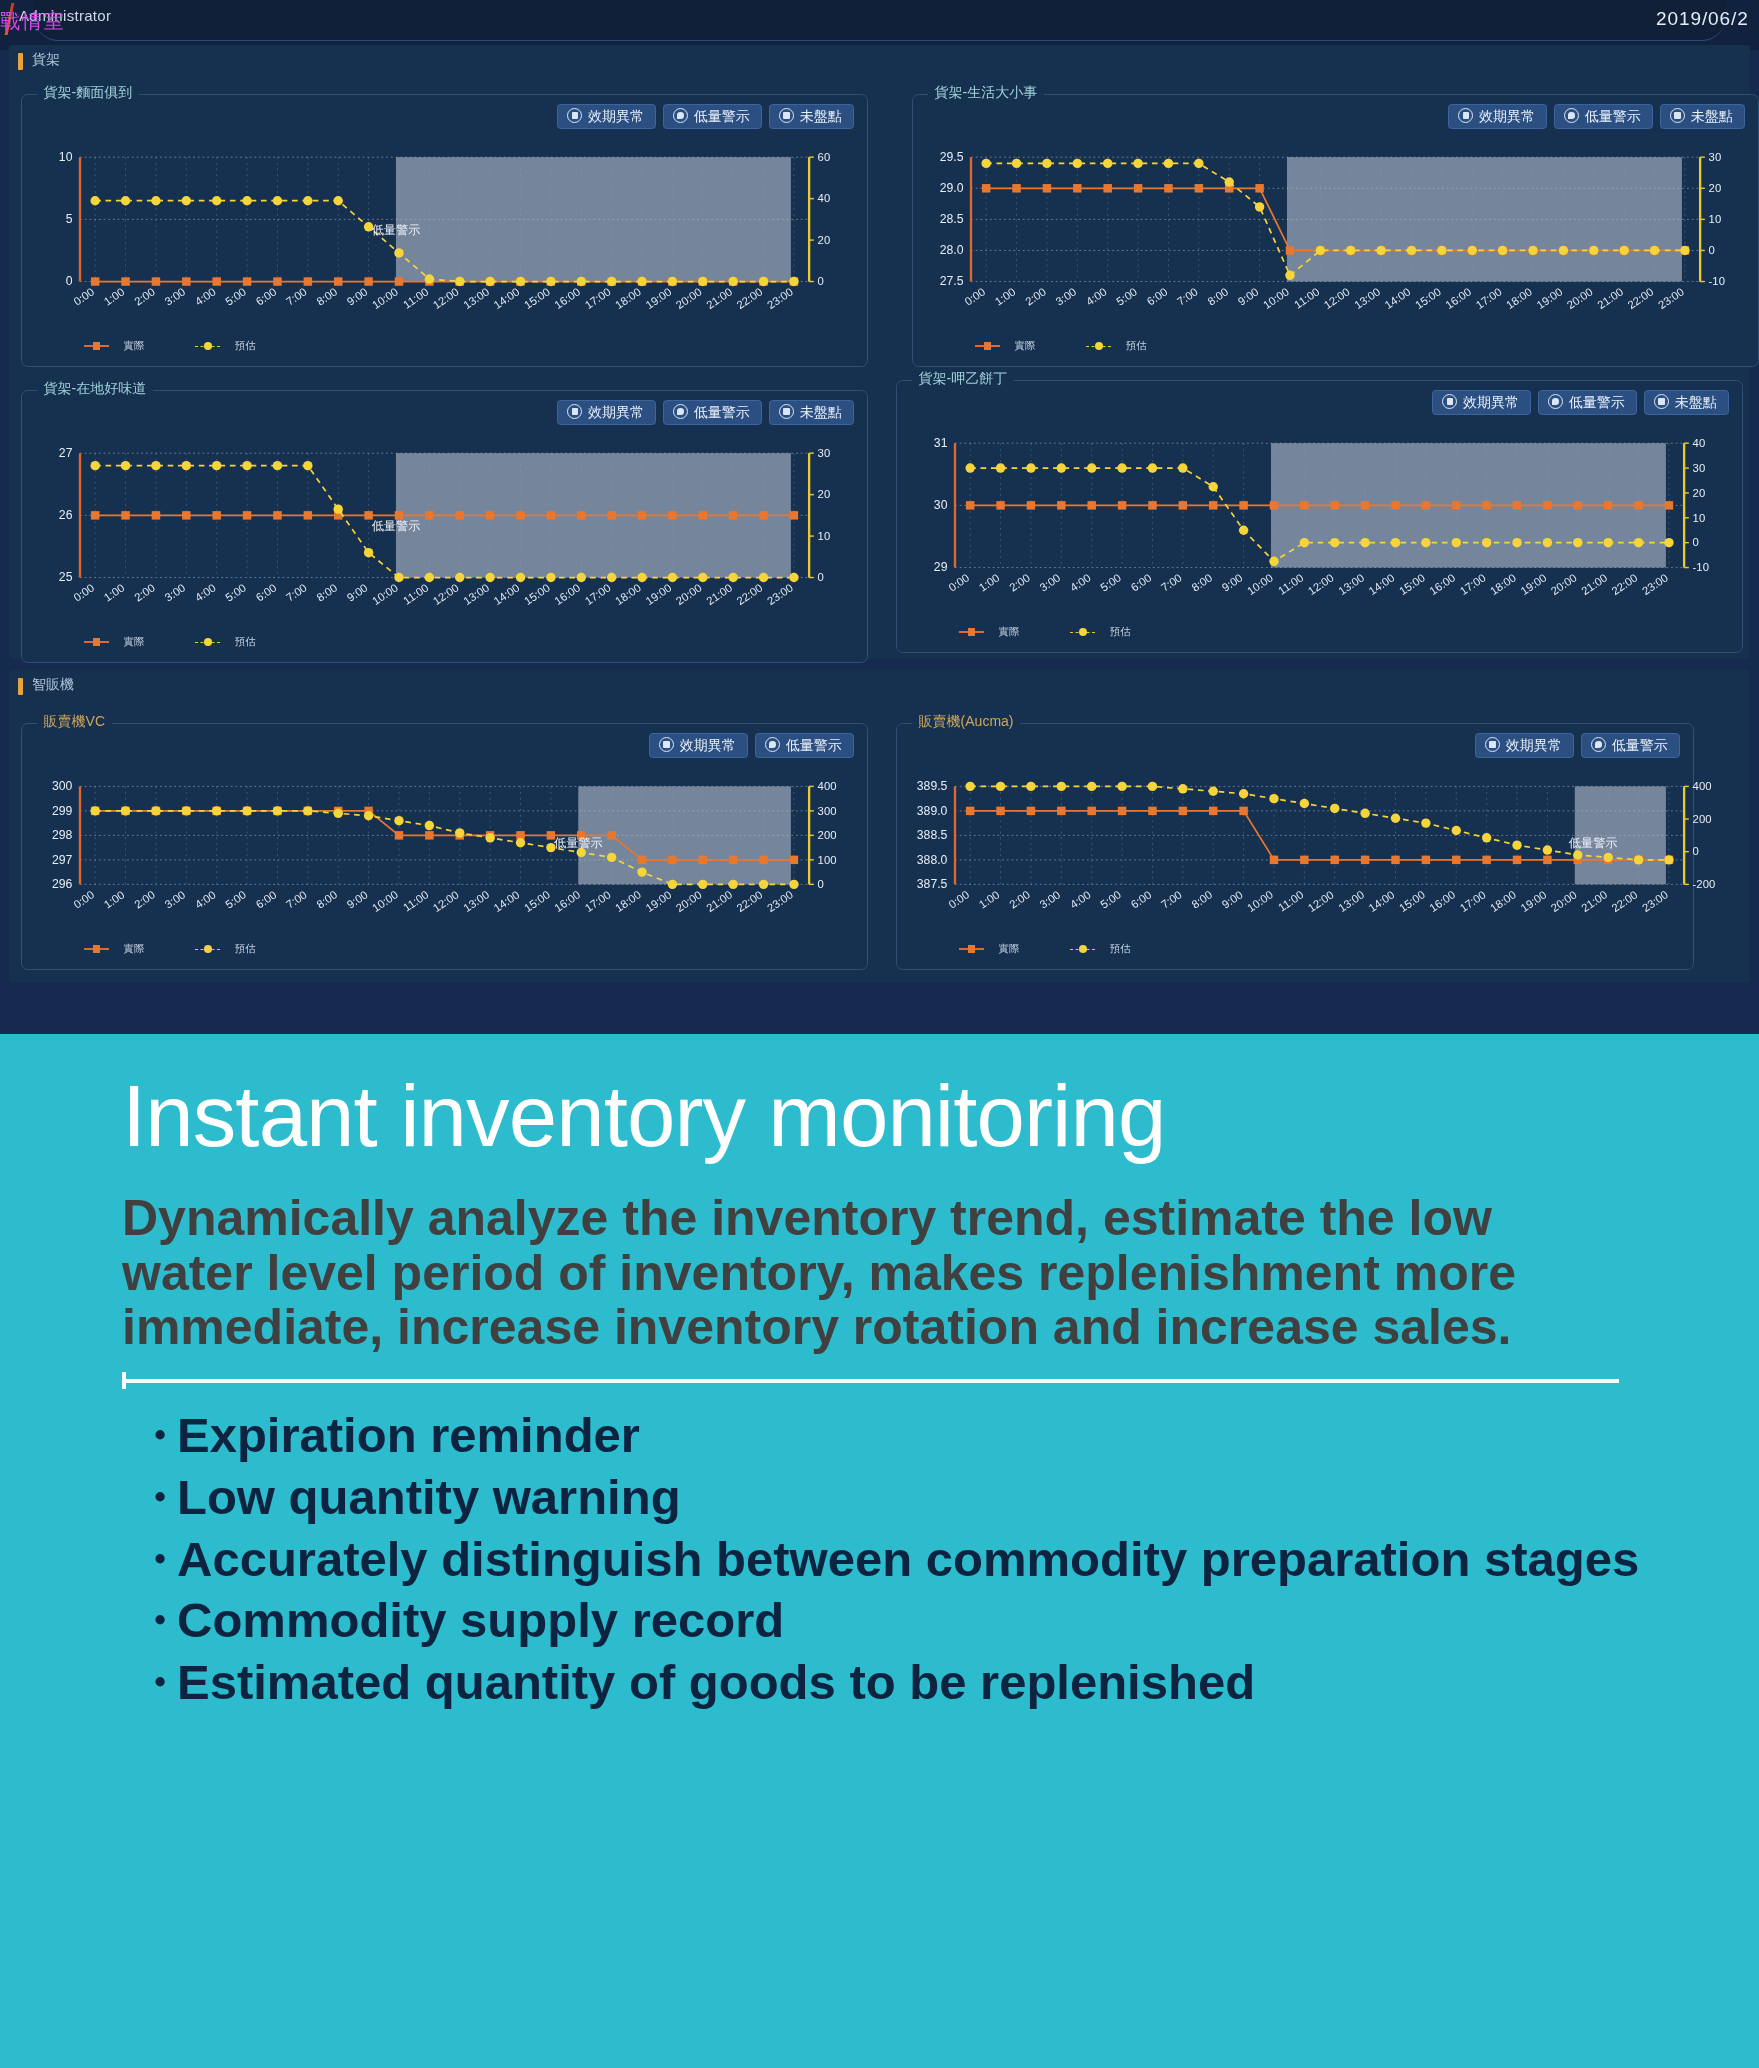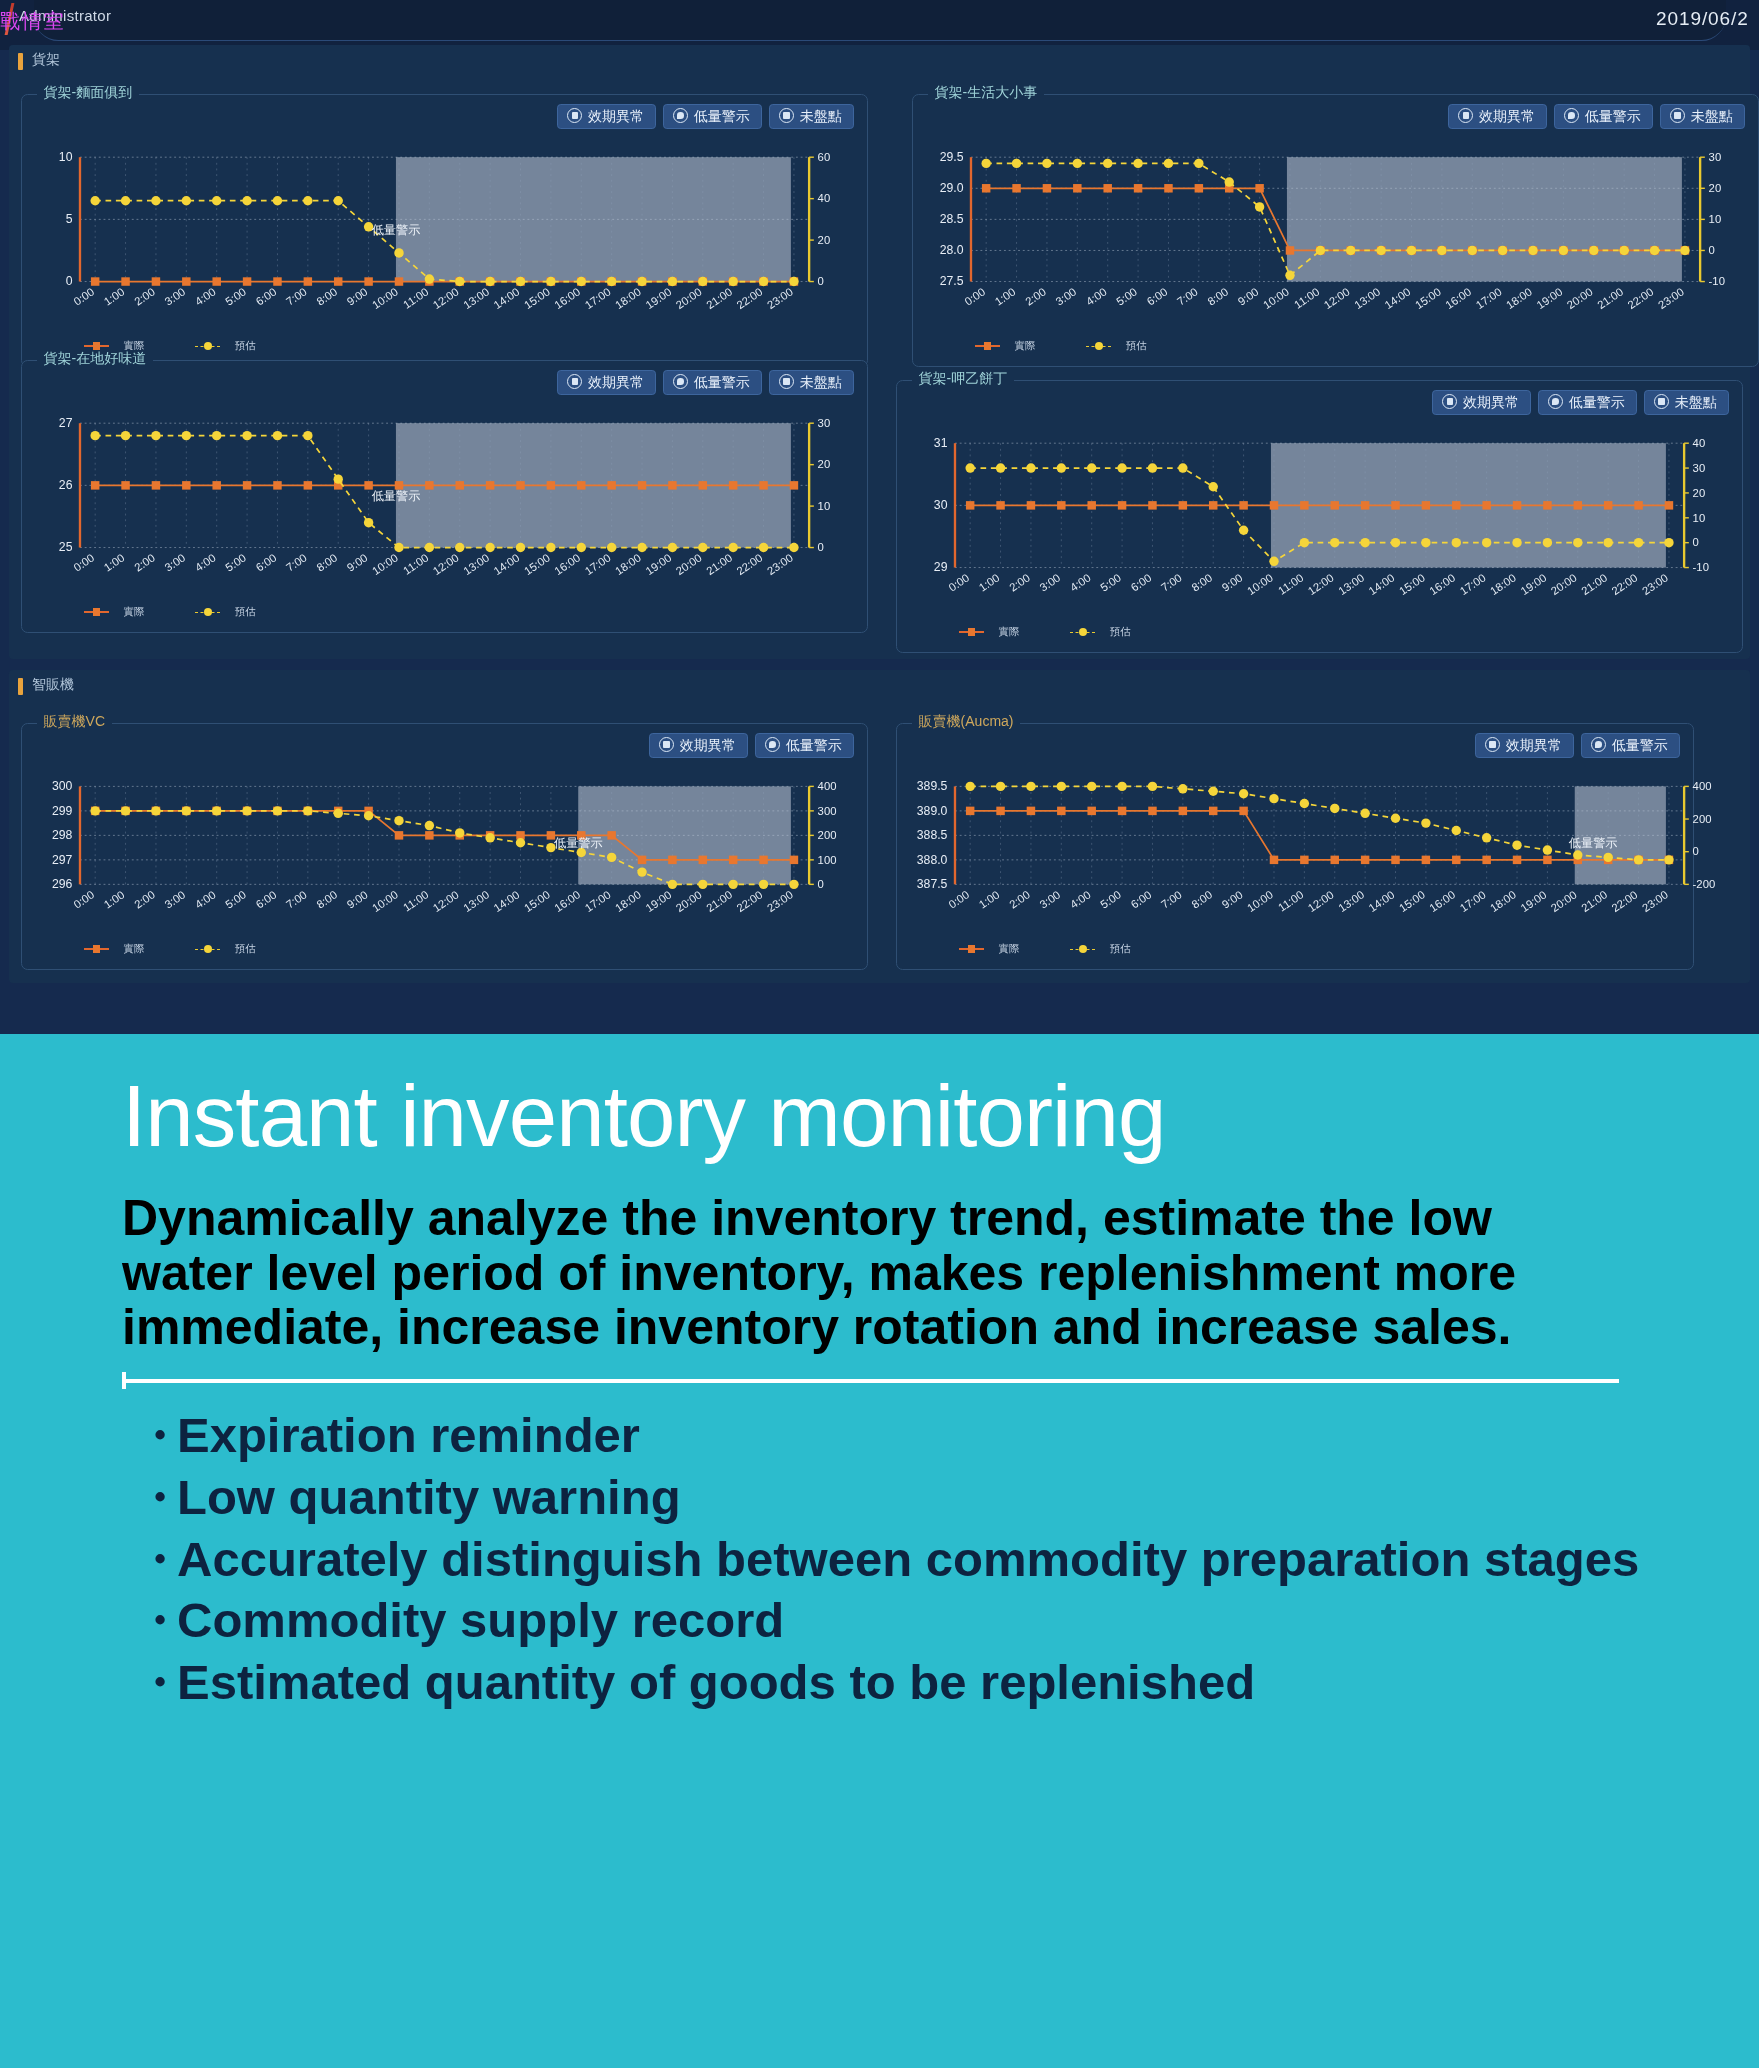--- a/index.html
+++ b/index.html
@@ -172,21 +172,21 @@
     font-size: 87px;
     line-height: 1.0;
     color: #ffffff;
     font-weight: 400;
     letter-spacing: -0.9px;
     margin-bottom: 32px;
   }
   .cap-body {
     font-size: 50px;
     line-height: 1.09;
-    color: #000000;
+    color: #404040;
     font-weight: 600;
     max-width: 1497px;
     margin-bottom: 24.5px;
   }
   .cap-rule {
     position: relative;
     height: 3.8px;
     background: #ffffff;
     width: 1497px;
     margin-bottom: 24.5px;
@@ -529,21 +529,21 @@
           <div class="li">
             <span class="dash-o"></span>
             <span>實際</span>
           </div>
           <div class="li">
             <span class="dash-y"></span>
             <span>預估</span>
           </div>
         </div>
       </div>
-      <div class="panel" style="left: 21px; top: 360px; width: 847px; height: 273px;">
+      <div class="panel" style="left: 21px; top: 390px; width: 847px; height: 273px;">
         <div class="panel-title">貨架-在地好味道</div>
         <div class="btn-row" style="right: 13px; top: 8.5px;">
           <div class="btn">
             <span class="bi"></span>
             <span>效期異常</span>
           </div>
           <div class="btn">
             <span class="bi drop"></span>
             <span>低量警示</span>
           </div>

